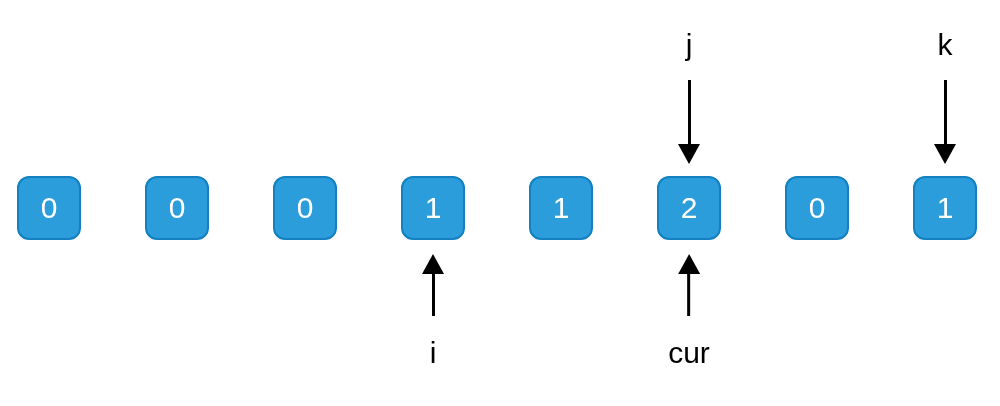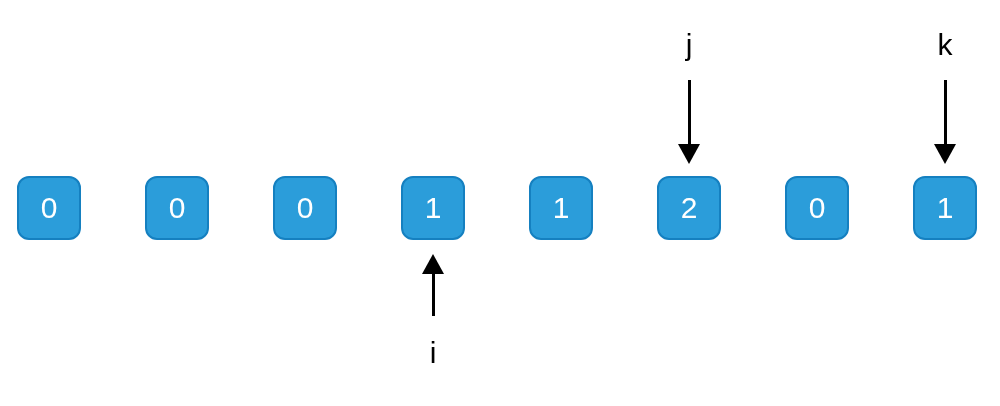--- a/index.html
+++ b/index.html
@@ -103,13 +103,18 @@
     <div class="pointer pointer-top" style="left: 945px;">
       <span class="pointer-label">k</span>
       <div class="arrow-shaft"></div>
       <div class="arrow-head-down"></div>
     </div>
     <div class="pointer pointer-bottom" style="left: 433px;">
       <div class="arrow-head-up"></div>
       <div class="arrow-shaft"></div>
       <span class="pointer-label">i</span>
     </div>
+    <div class="pointer pointer-bottom" style="left: 689px;">
+      <div class="arrow-head-up"></div>
+      <div class="arrow-shaft"></div>
+      <span class="pointer-label">cur</span>
+    </div>
   </div>
 
 </body></html>

